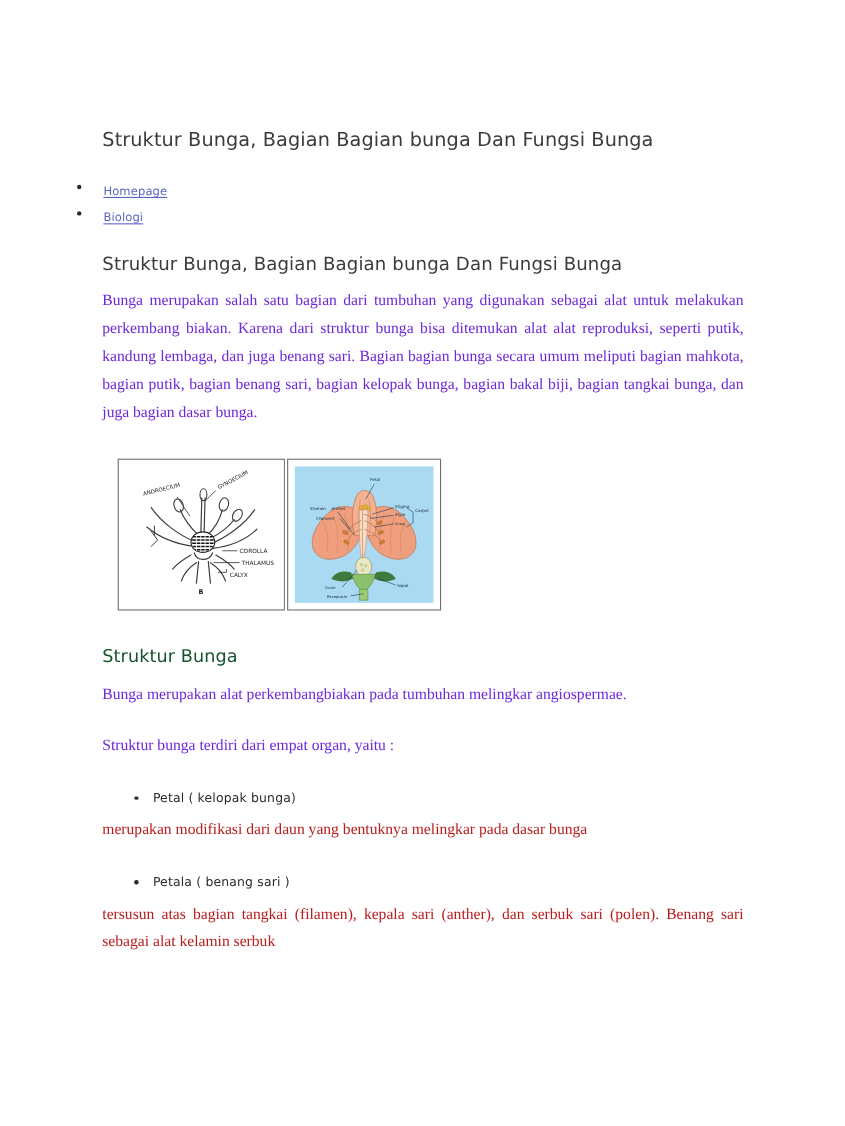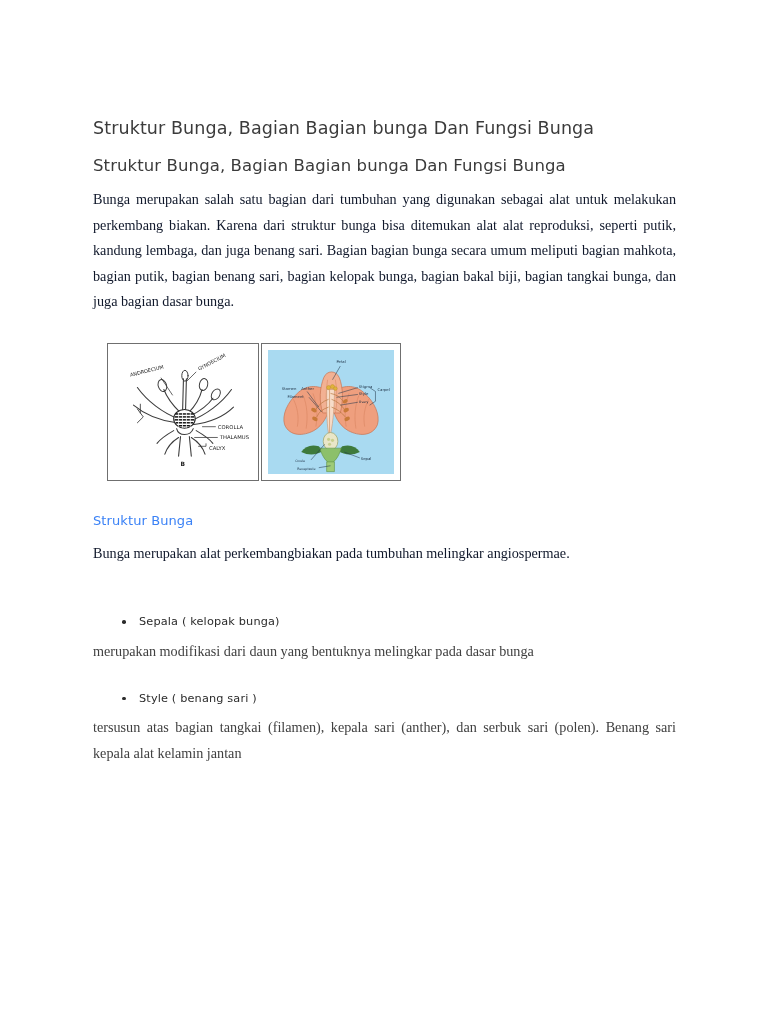--- a/index.html
+++ b/index.html
@@ -80,33 +80,33 @@
     font-size: 16.5px;
     line-height: 1.3;
     margin: 0;
     letter-spacing: .1px;
   }
   .h-sans.main-heading { padding-top: 15px; }
 
   .sub-sans {
     font-family: "DejaVu Sans", sans-serif;
     font-weight: 400;
-    color: #3b82f6;
-    font-size: 13px;
+    color: #14532d;
+    font-size: 16px;
     line-height: 1.3;
     margin: 0;
     letter-spacing: .1px;
   }
 
   
   p.body {
     font-family: "Liberation Serif", serif;
     font-size: 14.2px;
     line-height: 25.5px;
-    color: #0f172a;
+    color: #6d28d9;
     margin: 0;
     text-align: justify;
     text-justify: inter-word;
   }
   p.body.lead { padding-top: 11px; }
   p.body.flow { text-align: left; }
   .gap-22 { height: 22px; }
   .gap-32 { height: 32px; }
 
   
@@ -162,36 +162,46 @@
     width: 3.6px;
     height: 3.6px;
     border-radius: 50%;
     background: #2b2b2b;
     display: block;
   }
   .organ-desc {
     font-family: "Liberation Serif", serif;
     font-size: 14.2px;
     line-height: 25.5px;
-    color: #404040;
+    color: #b91c1c;
     margin: 0;
     padding-top: 9px;
     text-align: justify;
   }
   .organ-desc.nowrap-left { text-align: left; }
   .organ-block { padding-top: 26px; }
   .organ-block.first { padding-top: 26px; }
 </style>
 </head>
 <body>
 
 <div class="page">
 
   <h1 class="doc-title">Struktur Bunga, Bagian Bagian bunga Dan Fungsi Bunga</h1>
 
+  <ul class="link-list">
+    <li>
+      <span class="bullet"></span>
+      <a href="#">Homepage</a>
+    </li>
+    <li>
+      <span class="bullet"></span>
+      <a href="#">Biologi</a>
+    </li>
+  </ul>
 
   <h2 class="h-sans main-heading">Struktur Bunga, Bagian Bagian bunga Dan Fungsi Bunga</h2>
 
   <p class="body lead">Bunga merupakan salah satu bagian dari tumbuhan yang digunakan sebagai alat untuk melakukan perkembang biakan. Karena dari struktur bunga bisa ditemukan alat  alat reproduksi, seperti putik, kandung lembaga, dan juga benang sari. Bagian bagian bunga secara umum meliputi bagian mahkota, bagian putik, bagian benang sari, bagian kelopak bunga, bagian bakal biji, bagian tangkai bunga, dan juga bagian dasar bunga.</p>
 
   <div class="figure">
     <div class="figure-frames">
 
       <div class="frame frame-left">
         <svg class="diagram" viewBox="0 0 153 138">
@@ -355,35 +365,36 @@
   </div>
 
   <div class="gap-32"></div>
 
   <h3 class="sub-sans">Struktur Bunga</h3>
 
   <p class="body lead">Bunga merupakan alat perkembangbiakan pada tumbuhan melingkar angiospermae.</p>
 
   <div class="gap-22"></div>
 
+  <p class="body flow">Struktur bunga terdiri dari empat organ, yaitu :</p>
 
   <ul class="organ-list">
 
     <li class="organ-block first">
       <div class="organ-item">
         <span class="bullet"></span>
-        <span>Sepala ( kelopak bunga)</span>
+        <span>Petal ( kelopak bunga)</span>
       </div>
       <p class="organ-desc nowrap-left">merupakan modifikasi dari daun yang bentuknya melingkar pada dasar bunga</p>
     </li>
 
 
     <li class="organ-block">
       <div class="organ-item">
         <span class="bullet"></span>
-        <span>Style ( benang sari )</span>
+        <span>Petala ( benang sari )</span>
       </div>
-      <p class="organ-desc">tersusun atas bagian tangkai (filamen), kepala sari (anther), dan serbuk sari (polen). Benang sari kepala alat kelamin jantan</p>
+      <p class="organ-desc">tersusun atas bagian tangkai (filamen), kepala sari (anther), dan serbuk sari (polen). Benang sari sebagai alat kelamin serbuk</p>
     </li>
 
   </ul>
 
 </div>
 
 </body></html>

